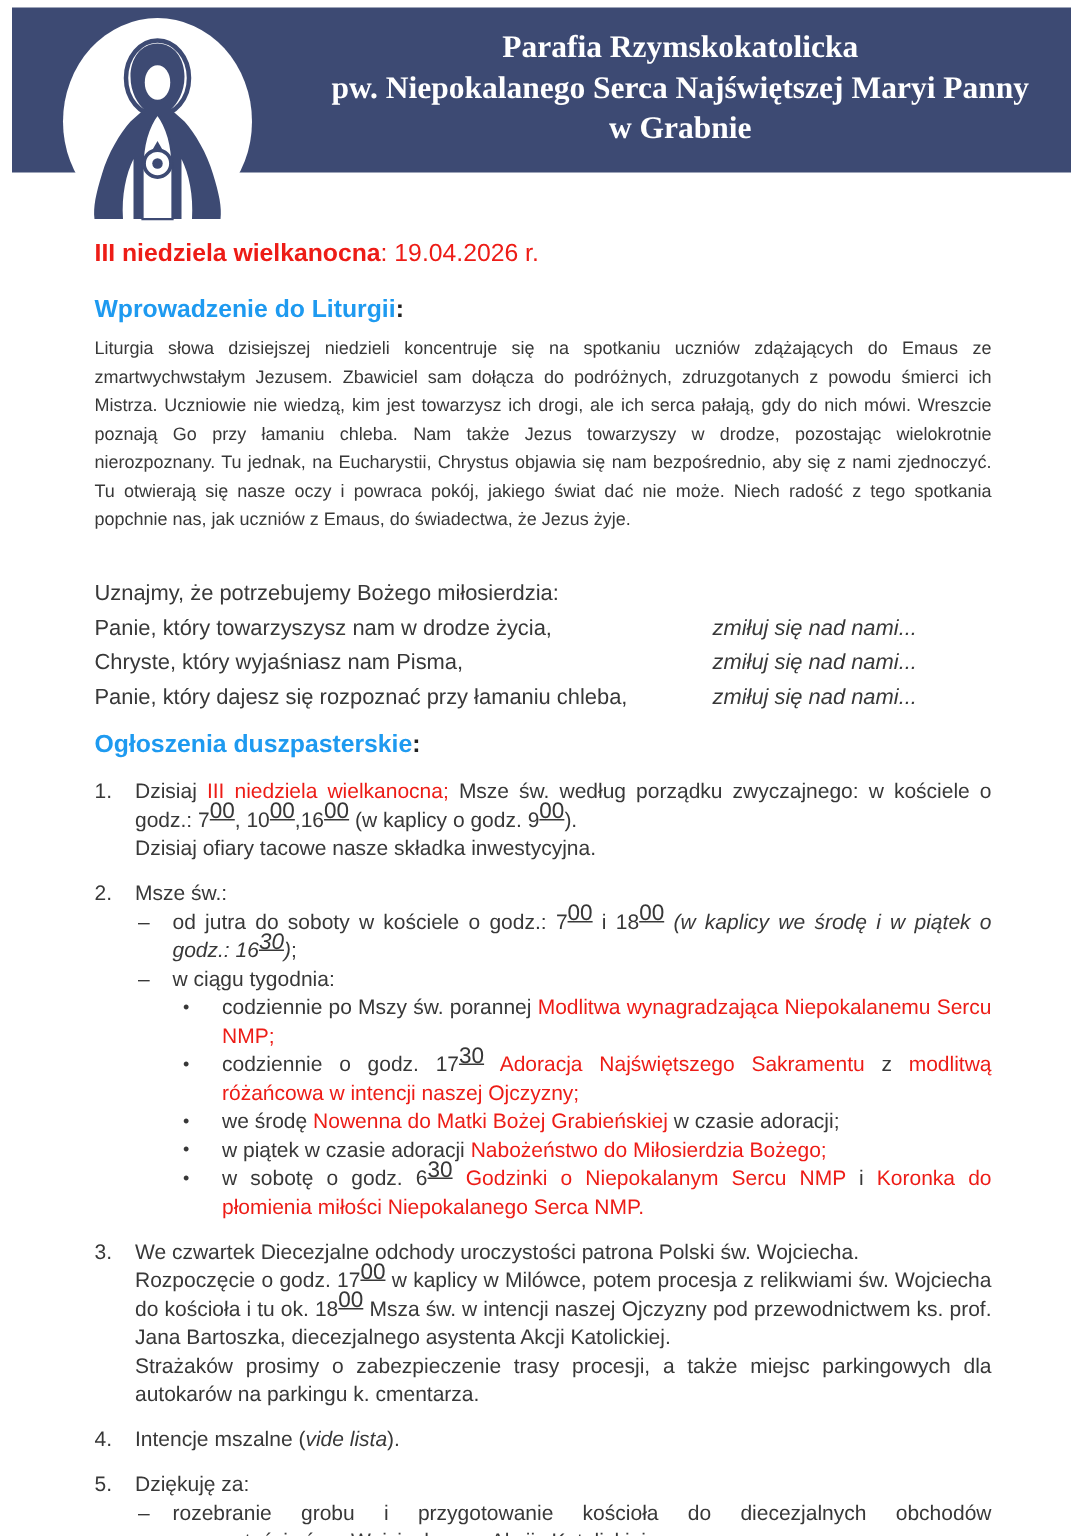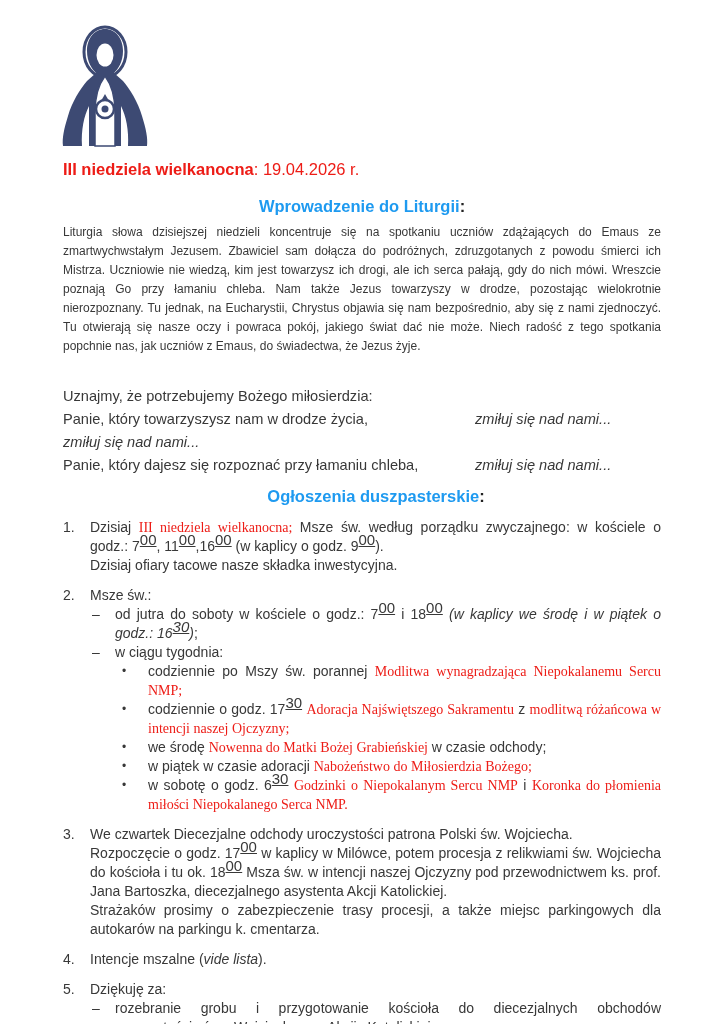--- a/index.html
+++ b/index.html
@@ -34,59 +34,66 @@
     position:absolute;inset:0;background:#fff;border-radius:50%;
   }
   .logo svg{position:absolute;inset:0;}
 
   
   .content{position:absolute;left:63px;top:160px;width:598px;}
 
   .title{font-size:16.5px;color:var(--red);margin-bottom:16px;}
   .title .t-bold{font-weight:bold;}
 
-  h2{font-size:16.5px;line-height:22px;font-weight:bold;text-align:center;}
+  h2{font-size:16.5px;line-height:22px;font-weight:bold;}
   .h-blue{color:var(--blue);}
   .h-colon{color:#222;}
 
   .para{
     margin-top:6px;font-size:12px;line-height:19px;
     text-align:justify;color:var(--ink);
   }
 
   .litany{margin-top:29px;font-size:14.6px;line-height:23px;}
   .lit-row{display:flex;}
   .lit-call{flex:0 0 412px;}
   .lit-resp{font-style:italic;}
 
-  .ann-head{margin-top:8px;margin-left:28px;}
+  .ann-head{margin-top:8px;}
 
   .list{margin-top:11px;font-size:14px;line-height:19px;}
   .item{display:flex;margin-bottom:11px;}
   .item-num{flex:0 0 27px;}
   .item-body{flex:1;min-width:0;}
   .blk{text-align:justify;}
   .blk.dash{position:relative;padding-left:25px;}
   .blk.bullet{position:relative;padding-left:58px;}
   .blk .marker{position:absolute;left:2px;top:0;}
   .blk.bullet .marker{left:32px;font-size:12px;}
   .blk.spread{word-spacing:7px;}
 
-  .red{color:var(--red);font-family:Liberation Serif, serif;}
+  .red{color:var(--red);}
   .it{font-style:italic;}
   .sup{
     font-size:15px;vertical-align:super;line-height:0;
     text-decoration:underline;
   }
 </style>
 </head>
 <body>
 
 <div class="page">
 
+  <header class="banner">
+    <div class="banner-text">
+      <div>Parafia Rzymskokatolicka</div>
+      <div>pw. Niepokalanego Serca Najświętszej Maryi Panny</div>
+      <div>w Grabnie</div>
+    </div>
+  </header>
 
   <div class="logo">
     <div class="logo-disc"></div>
     <svg viewBox="0 0 126 138" aria-hidden="true">
       <ellipse cx="63" cy="40" rx="21" ry="25" fill="none" stroke="#3d4a73" stroke-width="3"></ellipse>
       <path d="M63 17 C52 17 45 27 45 39 C45 50 50 57 54 61 L45 69 C38 77 30 90 26 104 C22 117 20 126 21 134 L40 134 C39 118 42 104 47 94 L47 134 L79 134 L79 94 C84 104 87 118 86 134 L105 134 C106 126 104 117 100 104 C96 90 88 77 81 69 L72 61 C76 57 81 50 81 39 C81 27 74 17 63 17 Z" fill="#3d4a73"></path>
       <ellipse cx="63" cy="43" rx="8.5" ry="11.5" fill="#fff"></ellipse>
       <path d="M63 64 C57 72 53 84 53 100 L53 134 L73 134 L73 100 C73 84 69 72 63 64 Z" fill="#fff" stroke="#3d4a73" stroke-width="1.5"></path>
       <circle cx="63" cy="97" r="9" fill="#fff" stroke="#3d4a73" stroke-width="2.5"></circle>
       <circle cx="63" cy="97" r="3.5" fill="#3d4a73"></circle>
@@ -107,50 +114,51 @@
     <p class="para">Liturgia słowa dzisiejszej niedzieli koncentruje się na spotkaniu uczniów zdążających do Emaus ze zmartwychwstałym Jezusem. Zbawiciel sam dołącza do podróżnych, zdruzgotanych z powodu śmierci ich Mistrza. Uczniowie nie wiedzą, kim jest towarzysz ich drogi, ale ich serca pałają, gdy do nich mówi. Wreszcie poznają Go przy łamaniu chleba. Nam także Jezus towarzyszy w drodze, pozostając wielokrotnie nierozpoznany. Tu jednak, na Eucharystii, Chrystus objawia się nam bezpośrednio, aby się z nami zjednoczyć. Tu otwierają się nasze oczy i powraca pokój, jakiego świat dać nie może. Niech radość z tego spotkania popchnie nas, jak uczniów z Emaus, do świadectwa, że Jezus żyje.</p>
 
     <div class="litany">
       <div class="lit-intro">Uznajmy, że potrzebujemy Bożego miłosierdzia:</div>
       <div>
           <div class="lit-row">
             <div class="lit-call">Panie, który towarzyszysz nam w drodze życia,</div>
             <div class="lit-resp">zmiłuj się nad nami...</div>
           </div>
           <div class="lit-row">
+            <div class="lit-call">Chryste, który wyjaśniasz nam Pisma,</div>
             <div class="lit-resp">zmiłuj się nad nami...</div>
           </div>
           <div class="lit-row">
             <div class="lit-call">Panie, który dajesz się rozpoznać przy łamaniu chleba,</div>
             <div class="lit-resp">zmiłuj się nad nami...</div>
           </div>
         </div>
     </div>
 
     <h2 class="ann-head">
       <span class="h-blue">Ogłoszenia duszpasterskie</span><span class="h-colon">:</span>
     </h2>
 
     <div class="list">
         <div class="item">
           <div class="item-num">1.</div>
           <div class="item-body">
-            <div class="blk text"><span>Dzisiaj </span><span class="red">III niedziela wielkanocna;</span><span> Msze św. według porządku zwyczajnego: w kościele o godz.: 7</span><span class="sup">00</span><span>, 11</span><span class="sup">00</span><span>,16</span><span class="sup">00</span><span> (w kaplicy o godz. 9</span><span class="sup">00</span><span>).</span></div>
+            <div class="blk text"><span>Dzisiaj </span><span class="red">III niedziela wielkanocna;</span><span> Msze św. według porządku zwyczajnego: w kościele o godz.: 7</span><span class="sup">00</span><span>, 10</span><span class="sup">00</span><span>,16</span><span class="sup">00</span><span> (w kaplicy o godz. 9</span><span class="sup">00</span><span>).</span></div>
             <div class="blk text"><span>Dzisiaj ofiary tacowe nasze składka inwestycyjna.</span></div>
           </div>
         </div>
         <div class="item">
           <div class="item-num">2.</div>
           <div class="item-body">
             <div class="blk text"><span>Msze św.:</span></div>
             <div class="blk dash"><span class="marker">–</span><span>od jutra do soboty w kościele o godz.: 7</span><span class="sup">00</span><span> i 18</span><span class="sup">00</span><span> </span><span class="it">(w kaplicy we środę i w piątek o godz.: 16</span><span class="sup it">30</span><span class="it">)</span><span>;</span></div>
             <div class="blk dash"><span class="marker">–</span><span>w ciągu tygodnia:</span></div>
             <div class="blk bullet"><span class="marker">•</span><span>codziennie po Mszy św. porannej </span><span class="red">Modlitwa wynagradzająca Niepokalanemu Sercu NMP;</span></div>
             <div class="blk bullet"><span class="marker">•</span><span>codziennie o godz. 17</span><span class="sup">30</span><span> </span><span class="red">Adoracja Najświętszego Sakramentu</span><span> z </span><span class="red">modlitwą różańcowa w intencji naszej Ojczyzny;</span></div>
-            <div class="blk bullet"><span class="marker">•</span><span>we środę </span><span class="red">Nowenna do Matki Bożej Grabieńskiej</span><span> w czasie odchody;</span></div>
+            <div class="blk bullet"><span class="marker">•</span><span>we środę </span><span class="red">Nowenna do Matki Bożej Grabieńskiej</span><span> w czasie adoracji;</span></div>
             <div class="blk bullet"><span class="marker">•</span><span>w piątek w czasie adoracji </span><span class="red">Nabożeństwo do Miłosierdzia Bożego;</span></div>
             <div class="blk bullet"><span class="marker">•</span><span>w sobotę o godz. 6</span><span class="sup">30</span><span> </span><span class="red">Godzinki o Niepokalanym Sercu NMP</span><span> i </span><span class="red">Koronka do płomienia miłości Niepokalanego Serca NMP.</span></div>
           </div>
         </div>
         <div class="item">
           <div class="item-num">3.</div>
           <div class="item-body">
             <div class="blk text"><span>We czwartek Diecezjalne odchody uroczystości patrona Polski św. Wojciecha.</span></div>
             <div class="blk text"><span>Rozpoczęcie o godz. 17</span><span class="sup">00</span><span> w kaplicy w Milówce, potem procesja z relikwiami św. Wojciecha do kościoła i tu ok. 18</span><span class="sup">00</span><span> Msza św. w intencji naszej Ojczyzny pod przewodnictwem ks. prof. Jana Bartoszka, diecezjalnego asystenta Akcji Katolickiej.</span></div>
             <div class="blk text"><span>Strażaków prosimy o zabezpieczenie trasy procesji, a także miejsc parkingowych dla autokarów na parkingu k. cmentarza.</span></div>

